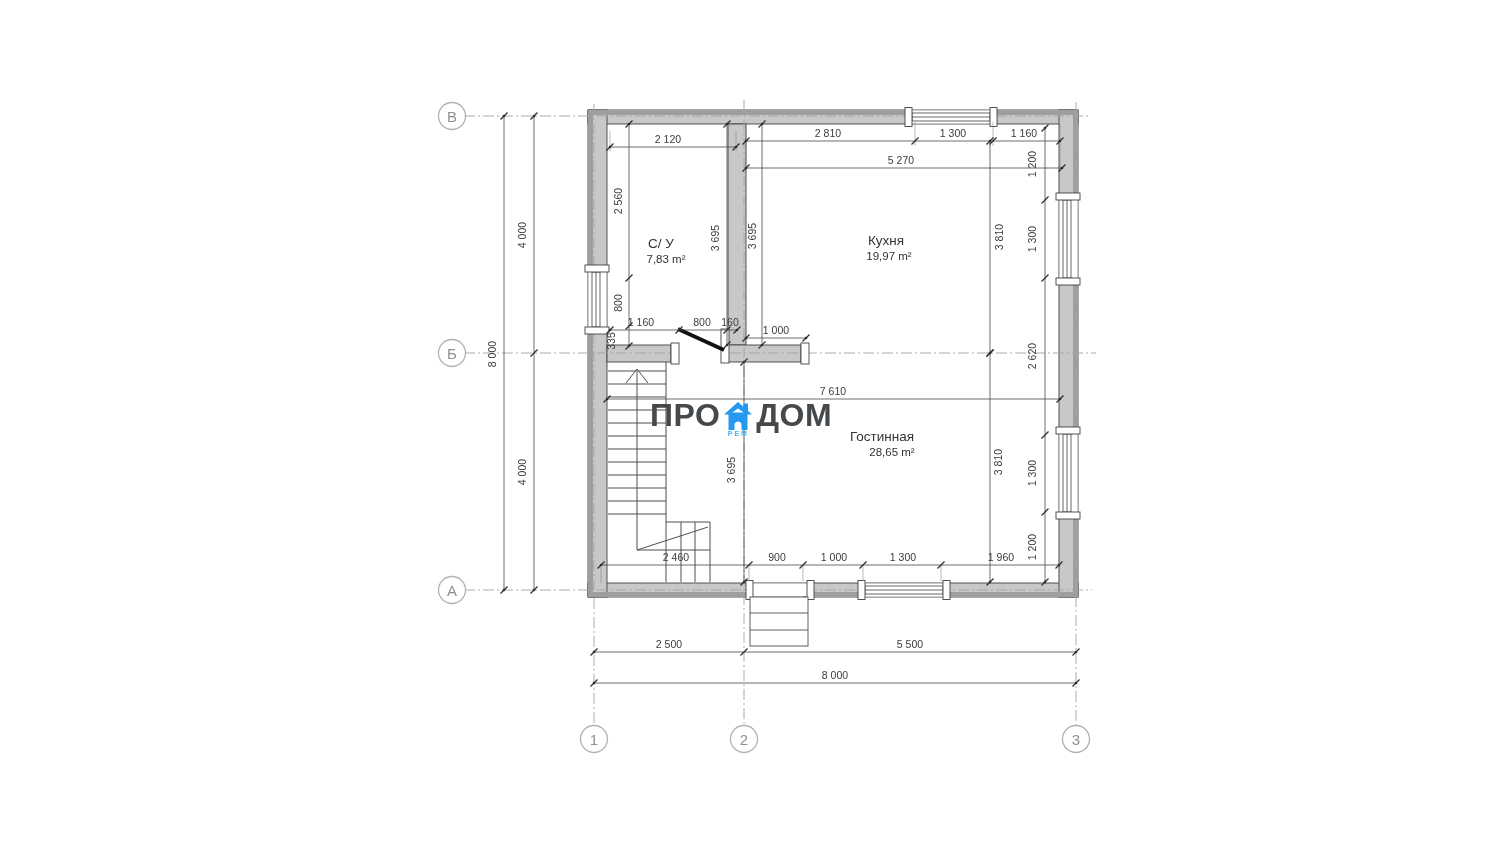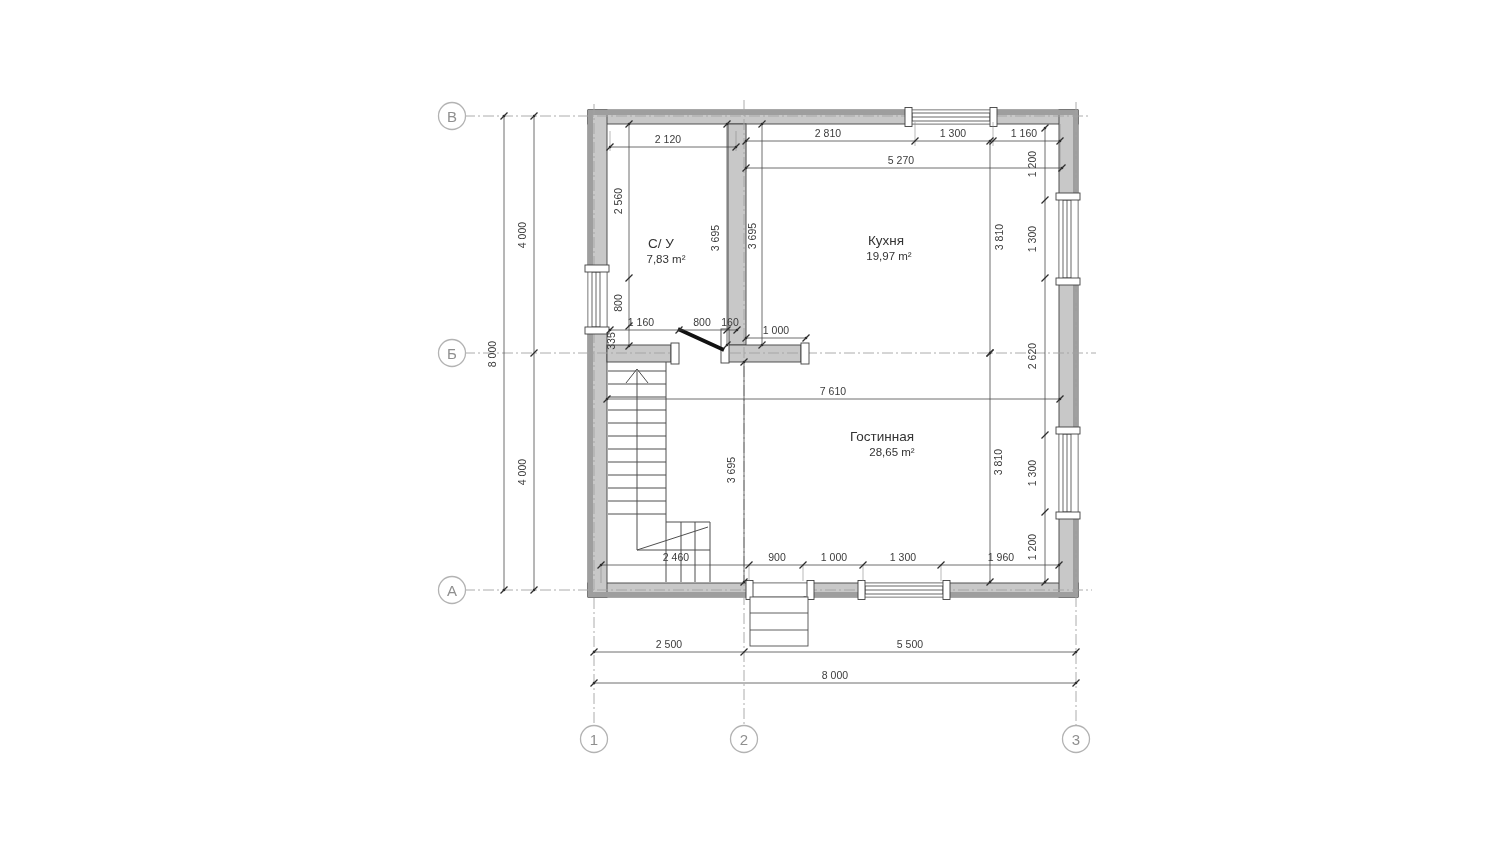--- a/index.html
+++ b/index.html
@@ -257,13 +257,26 @@
       <circle cx="452" cy="590" r="13.5" fill="#fff" stroke="#b3b3b3" stroke-width="1.3"></circle>
       <text x="452" y="595.5" fill="#8f8f8f" font-size="15px" text-anchor="middle" font-family="&quot;Liberation Sans&quot;, sans-serif">А</text>
       <circle cx="594" cy="739" r="13.5" fill="#fff" stroke="#b3b3b3" stroke-width="1.3"></circle>
       <text x="594" y="744.5" fill="#8f8f8f" font-size="15px" text-anchor="middle" font-family="&quot;Liberation Sans&quot;, sans-serif">1</text>
       <circle cx="744" cy="739" r="13.5" fill="#fff" stroke="#b3b3b3" stroke-width="1.3"></circle>
       <text x="744" y="744.5" fill="#8f8f8f" font-size="15px" text-anchor="middle" font-family="&quot;Liberation Sans&quot;, sans-serif">2</text>
       <circle cx="1076" cy="739" r="13.5" fill="#fff" stroke="#b3b3b3" stroke-width="1.3"></circle>
       <text x="1076" y="744.5" fill="#8f8f8f" font-size="15px" text-anchor="middle" font-family="&quot;Liberation Sans&quot;, sans-serif">3</text>
     </svg>
 
+  <div class="logo" style="left:650px;top:400px;">
+    <span class="logo-word" style="color: rgb(70, 73, 76);">ПРО</span>
+    <span class="logo-house">
+      <svg width="28" height="28" viewBox="0 0 28 28">
+        <rect x="19.5" y="1.5" width="4.5" height="8" fill="#2599f0"></rect>
+        <polygon points="14,0 28,12.5 22.5,12.5 14,6.5 5.5,12.5 0,12.5" fill="#2599f0"></polygon>
+        <rect x="4.5" y="10.5" width="19" height="17.5" fill="#2599f0"></rect>
+        <path d="M10.5 28 L10.5 21.5 Q14 17.5 17.5 21.5 L17.5 28 Z" fill="#ffffff"></path>
+      </svg>
+      <span class="logo-rem" style="color: rgb(62, 183, 244);">РЕМ</span>
+    </span>
+    <span class="logo-word" style="color: rgb(70, 73, 76);">ДОМ</span>
+  </div>
 </div>
 
 </body></html>

